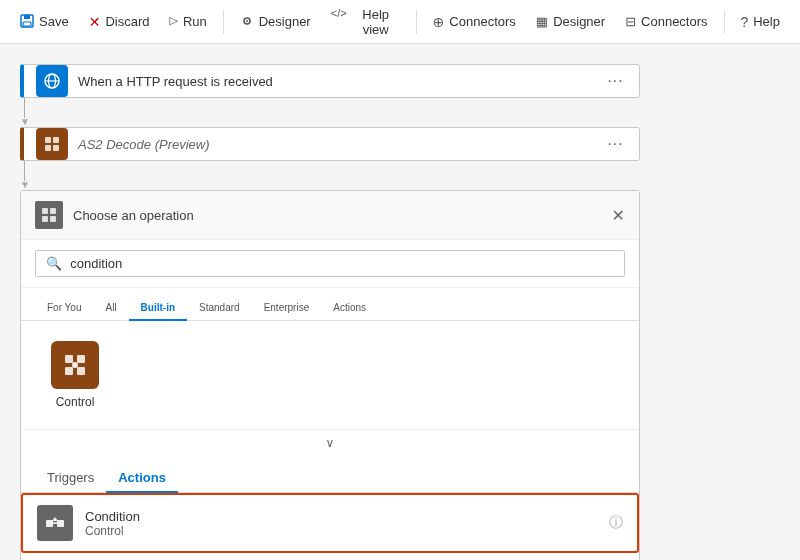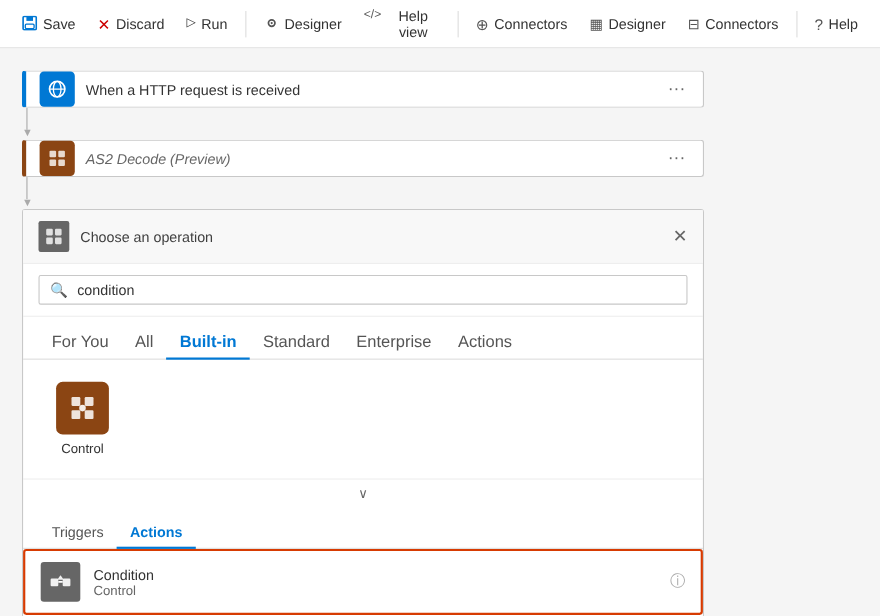--- a/index.html
+++ b/index.html
@@ -80,21 +80,21 @@
     }
     .search-box input {
       border: none; outline: none; font-size: 13px; flex: 1;
       color: #333;
     }
     .search-icon { color: #666; margin-right: 8px; font-size: 13px; }
 
     
     .tabs { display: flex; padding: 8px 14px 0; border-bottom: 1px solid #ddd; }
     .tab {
-      padding: 6px 12px; font-size: 15px; color: #555; cursor: pointer;
+      padding: 6px 12px; font-size: 10px; color: #555; cursor: pointer;
       border-bottom: 2px solid transparent; margin-bottom: -1px;
     }
     .tab.active { color: #0078d4; border-bottom-color: #0078d4; font-weight: 600; }
 
     
     .results-area { padding: 10px 14px; }
 
     
     .category-item {
       display: flex; flex-direction: column; align-items: center;

